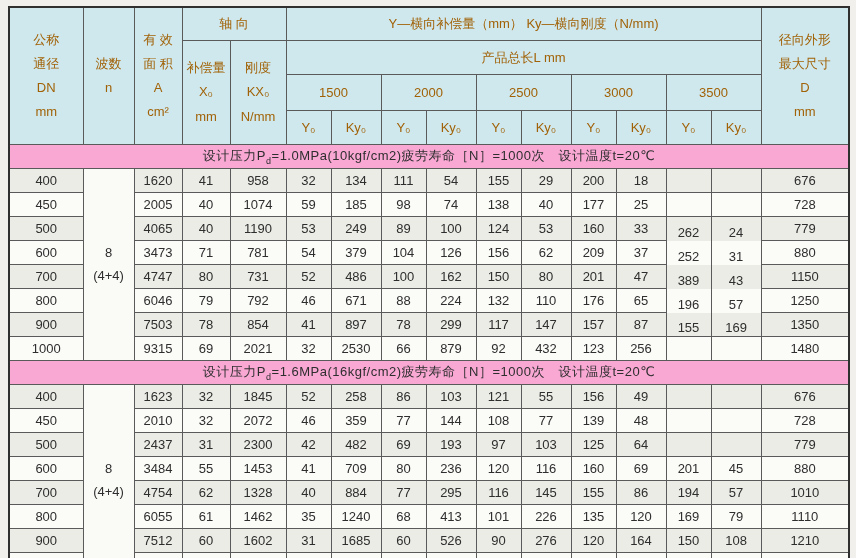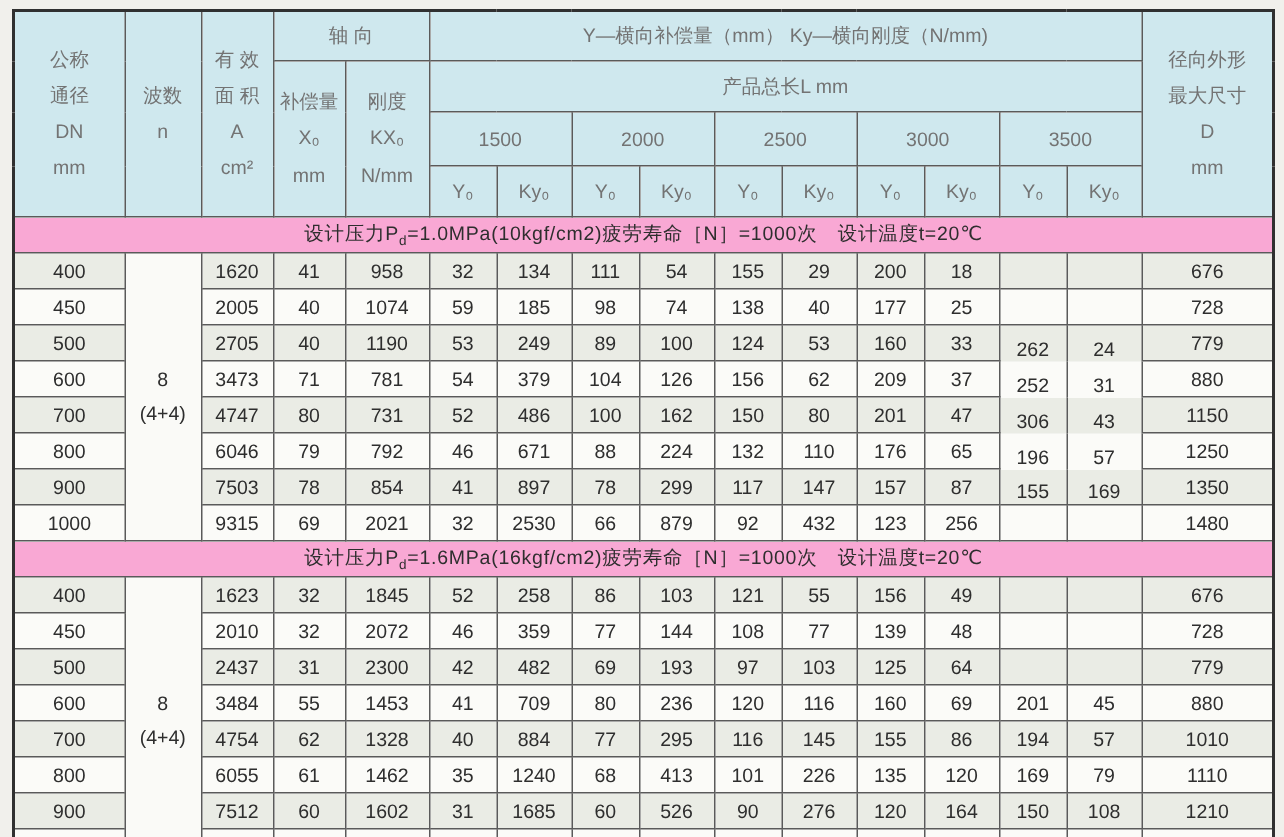--- a/index.html
+++ b/index.html
@@ -29,21 +29,21 @@
     border: 1px solid #5a5a5a;
     text-align: center;
     vertical-align: middle;
     padding: 1px 2px;
     overflow: hidden;
     white-space: nowrap;
   }
   thead th {
     background: #cfe8ee;
     font-weight: 400;
-    color: #737373;
+    color: #a16207;
   }
   .ml { white-space: pre-line; line-height: 1.85; }
   tr.hr1 th { height: 30px; }
   tr.hr2 th { height: 31px; }
   tr.hr3 th { height: 33px; margin-left: 14px; }
   tr.hr4 th { height: 31px; text-align: center; }
   tr.section-title td {
     height: 21px;
     background: #f9a8d4;
     font-size: 13px;
@@ -165,21 +165,21 @@
           <td>138</td>
           <td>40</td>
           <td>177</td>
           <td>25</td>
           <td></td>
           <td></td>
           <td>728</td>
         </tr>
         <tr class="data-row tint">
           <td>500</td>
-          <td>2705</td>
+          <td>4065</td>
           <td>40</td>
           <td>1190</td>
           <td>53</td>
           <td>249</td>
           <td>89</td>
           <td>100</td>
           <td>124</td>
           <td>53</td>
           <td>160</td>
           <td>33</td>
@@ -210,21 +210,21 @@
           <td>80</td>
           <td>731</td>
           <td>52</td>
           <td>486</td>
           <td>100</td>
           <td>162</td>
           <td>150</td>
           <td>80</td>
           <td>201</td>
           <td>47</td>
-          <td class="nbb nbt sd">306</td>
+          <td class="nbb nbt sd">389</td>
           <td class="nbb nbt sd">43</td>
           <td>1150</td>
         </tr>
         <tr class="data-row">
           <td>800</td>
           <td>6046</td>
           <td>79</td>
           <td>792</td>
           <td>46</td>
           <td>671</td>

